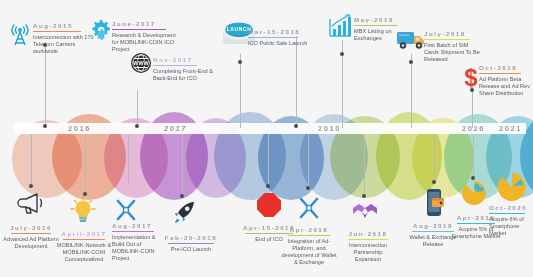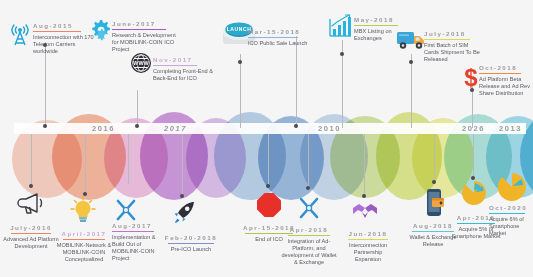--- a/index.html
+++ b/index.html
@@ -52,25 +52,25 @@
     <div class="blob" style="left:376px; top:4px;  width:66px;  height:88px; background:#c9d94a;"></div>
     <div class="blob" style="left:412px; top:10px; width:62px;  height:80px; background:#e4e86a;"></div>
     <div class="blob" style="left:444px; top:6px;  width:68px;  height:86px; background:#7fd4c8;"></div>
     <div class="blob" style="left:486px; top:8px;  width:64px;  height:82px; background:#6cc8e4;"></div>
     <div class="blob" style="left:520px; top:4px;  width:68px;  height:88px; background:#3ab4dc;"></div>
 
   </div>
 
   <div class="band"></div>
 
-  <div class="yearlbl" style="left:92px;">2016</div>
+  <div class="yearlbl" style="left:68px;">2016</div>
   <div class="yearlbl" style="left:164px;font-style:italic;">2017</div>
   <div class="yearlbl" style="left:318px;">2010</div>
   <div class="yearlbl" style="left:462px;">2026</div>
-  <div class="yearlbl" style="left:499px;">2013</div>
+  <div class="yearlbl" style="left:499px;">2021</div>
 
   <div class="stem" style="left:45px;  top:42px;  height:86px;"></div>
   <div class="dot" style="left:43px;  top:43px;"></div>
   <div class="dot" style="left:43px;  top:124px;"></div>
 
   <div class="stem" style="left:296px; top:36px;  height:92px;"></div>
   <div class="dot" style="left:294px; top:124px;"></div>
 
   <div class="stem" style="left:137px; top:90px;  height:38px;"></div>
   <div class="dot" style="left:135px; top:124px;"></div>

